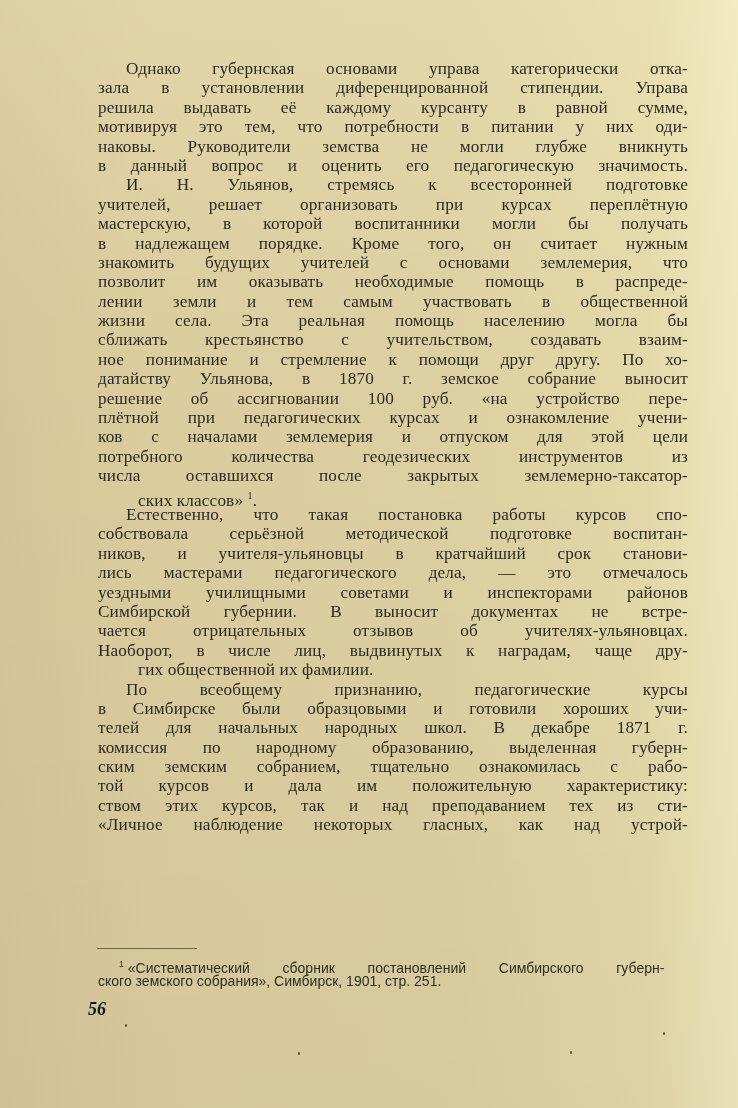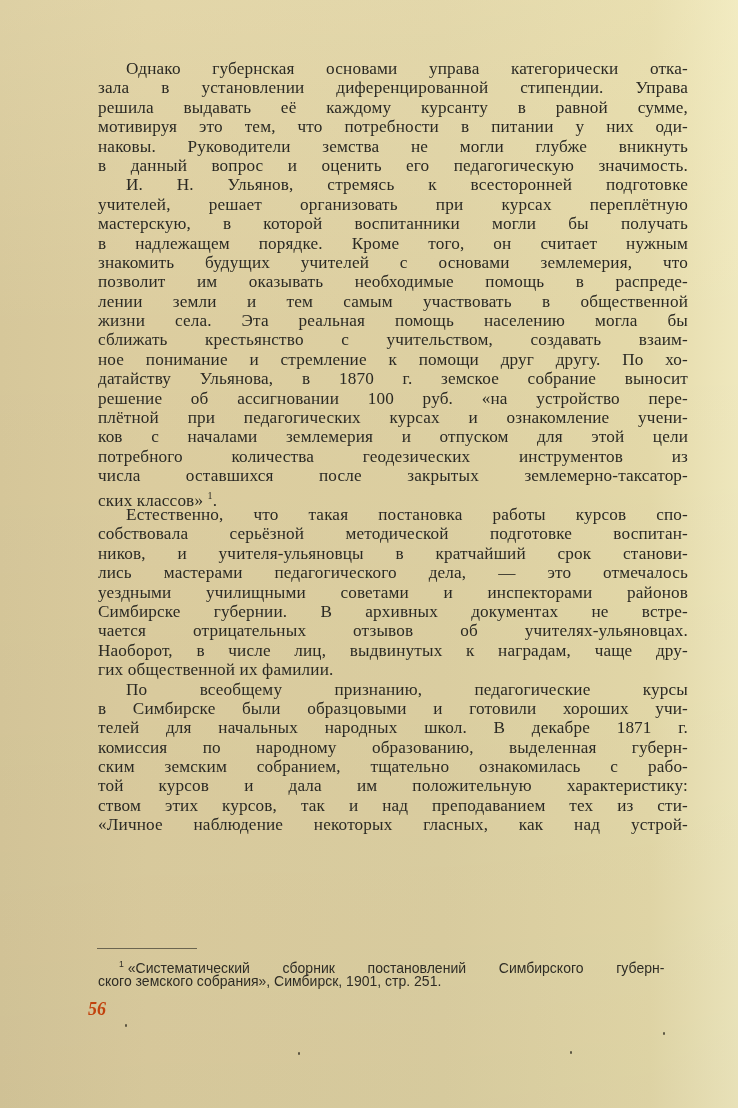--- a/index.html
+++ b/index.html
@@ -18,40 +18,40 @@
   .text-block {
     position: absolute; left: 98px; top: 59px; width: 590px;
   }
   .line {
     display: block; height: 19.4px; line-height: 19.4px;
     font-size: 17.2px; white-space: nowrap;
     text-align: justify; text-align-last: justify;
     letter-spacing: 0.15px;
     font-stretch: condensed;
   }
-  .line.last { text-align-last: left; }
+  .line.last { text-align-last: left; margin-left: 40px; }
   .line.indent { padding-left: 28px; }
   .footnote-rule {
     position: absolute; left: 97px; top: 948px; width: 100px; height: 1px;
     background: #6b6550;
   }
   .footnotes { position: absolute; left: 98px; top: 956px; width: 590px; }
   .fn-line {
     display: block; height: 17px; line-height: 17px; font-size: 14.6px;
     font-family: "Liberation Sans", sans-serif; white-space: nowrap;
     text-align: justify; text-align-last: justify; color: #2e2c25;
     transform: scaleX(0.96); transform-origin: left;
   }
   .fn-line.indent { padding-left: 22px; }
   .fn-line.last { text-align-last: left; }
   .fn-mark { font-size: 9px; vertical-align: super; margin-right: 4px; }
   .sup { font-size: 10px; vertical-align: super; }
   .page-number {
     position: absolute; left: 88px; top: 999px;
-    font-style: italic; font-weight: bold; font-size: 18px; color: #c2410c;
+    font-style: italic; font-weight: bold; font-size: 18px; color: #0f172a;
   }
   .speck { position: absolute; width: 2px; height: 3px; background: #3c382b; border-radius: 1px; opacity: 0.8; }
 </style>
 </head>
 <body>
 
 <div class="page-shade"></div>
 
 <div class="text-block">
 
@@ -78,21 +78,21 @@
   <span class="line">ков с началами землемерия и отпуском для этой цели</span>
   <span class="line">потребного количества геодезических инструментов из</span>
   <span class="line">числа оставшихся после закрытых землемерно-таксатор-</span>
   <span class="line last"><span>ских классов»</span> <span class="sup">1</span>.</span>
 
   <span class="line indent">Естественно, что такая постановка работы курсов спо-</span>
   <span class="line">собствовала серьёзной методической подготовке воспитан-</span>
   <span class="line">ников, и учителя-ульяновцы в кратчайший срок станови-</span>
   <span class="line">лись мастерами педагогического дела, — это отмечалось</span>
   <span class="line">уездными училищными советами и инспекторами районов</span>
-  <span class="line">Симбирске губернии. В архивных документах не встре-</span>
+  <span class="line">Симбирской губернии. В выносит документах не встре-</span>
   <span class="line">чается отрицательных отзывов об учителях-ульяновцах.</span>
   <span class="line">Наоборот, в числе лиц, выдвинутых к наградам, чаще дру-</span>
   <span class="line last">гих общественной их фамилии.</span>
 
   <span class="line indent">По всеобщему признанию, педагогические курсы</span>
   <span class="line">в Симбирске были образцовыми и готовили хороших учи-</span>
   <span class="line">телей для начальных народных школ. В декабре 1871 г.</span>
   <span class="line">комиссия по народному образованию, выделенная губерн-</span>
   <span class="line">ским земским собранием, тщательно ознакомилась с рабо-</span>
   <span class="line">той курсов и дала им положительную характеристику:</span>

